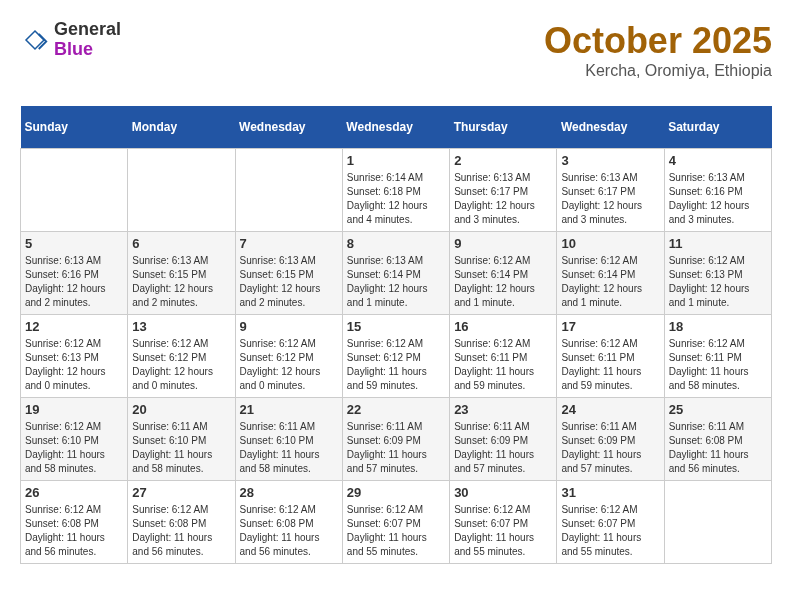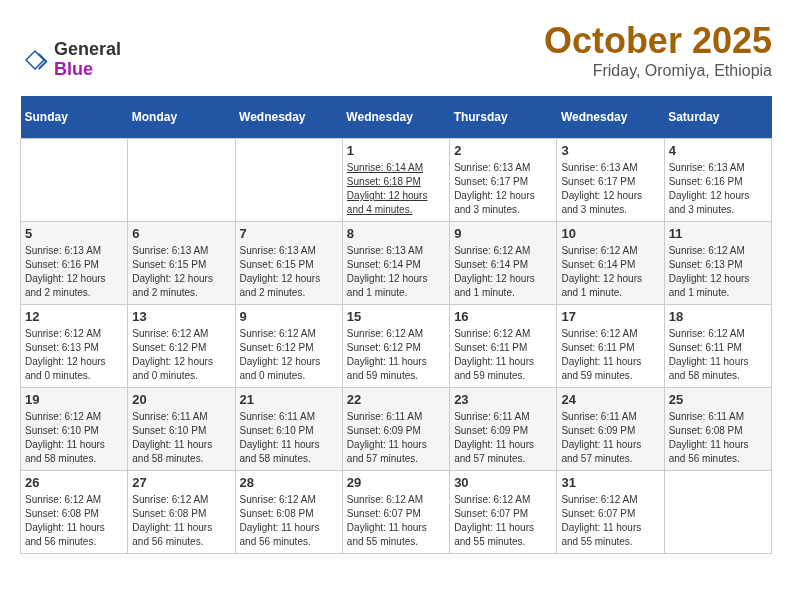--- a/index.html
+++ b/index.html
@@ -6,22 +6,22 @@
     body {
       font-family: Arial, sans-serif;
       background: #fff;
       width: 792px;
       min-height: 612px;
       padding: 20px;
     }
     .header-section {
       display: flex;
       justify-content: space-between;
-      align-items: flex-end;
-      margin-bottom: 16px;
+      align-items: flex-start;
+      margin-bottom: 26px;
     }
     .logo {
       display: flex;
       align-items: center;
       gap: 4px;
     }
     .logo-text {
       font-size: 18px;
       font-weight: bold;
       line-height: 1.1;
@@ -95,21 +95,21 @@
     </svg>
     <div>
       <div class="logo-text">
         <span class="logo-general">General</span><br>
         <span class="logo-blue">Blue</span>
       </div>
     </div>
   </div>
   <div class="title-section">
     <div class="month-title">October 2025</div>
-    <div class="location-title">Friday, Oromiya, Ethiopia</div>
+    <div class="location-title">Kercha, Oromiya, Ethiopia</div>
   </div>
 </div>
 
 <table class="calendar-table">
   <thead>
     <tr>
 
     <th>Sunday</th>
         <th>Monday</th>
         <th>Wednesday</th>
@@ -120,21 +120,21 @@
       </tr>
   </thead>
   <tbody id="calendar-body">
 
   <tr>
         <td class="empty-cell"></td>
         <td class="empty-cell"></td>
         <td class="empty-cell"></td>
         <td>
           <span class="day-number">1</span>
-          <div class="day-info" style="white-space: pre-line; text-decoration: underline;">Sunrise: 6:14 AM
+          <div class="day-info" style="white-space: pre-line;">Sunrise: 6:14 AM
 Sunset: 6:18 PM
 Daylight: 12 hours and 4 minutes.</div>
         </td>
         <td>
           <span class="day-number">2</span>
           <div class="day-info" style="white-space: pre-line;">Sunrise: 6:13 AM
 Sunset: 6:17 PM
 Daylight: 12 hours and 3 minutes.</div>
         </td>
         <td>

